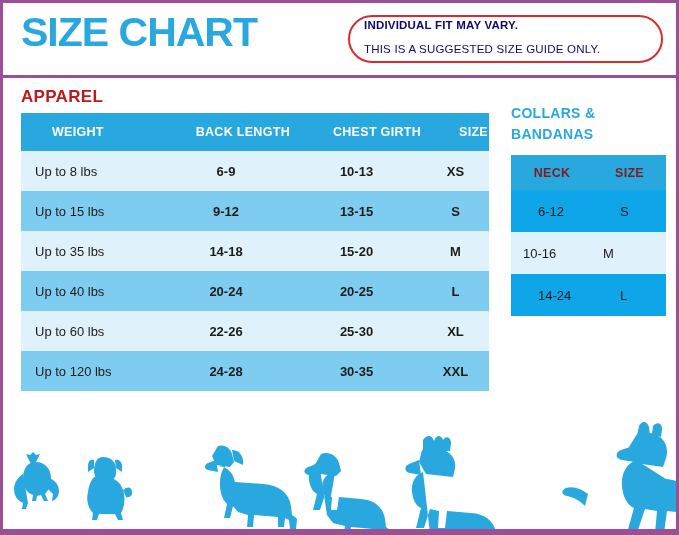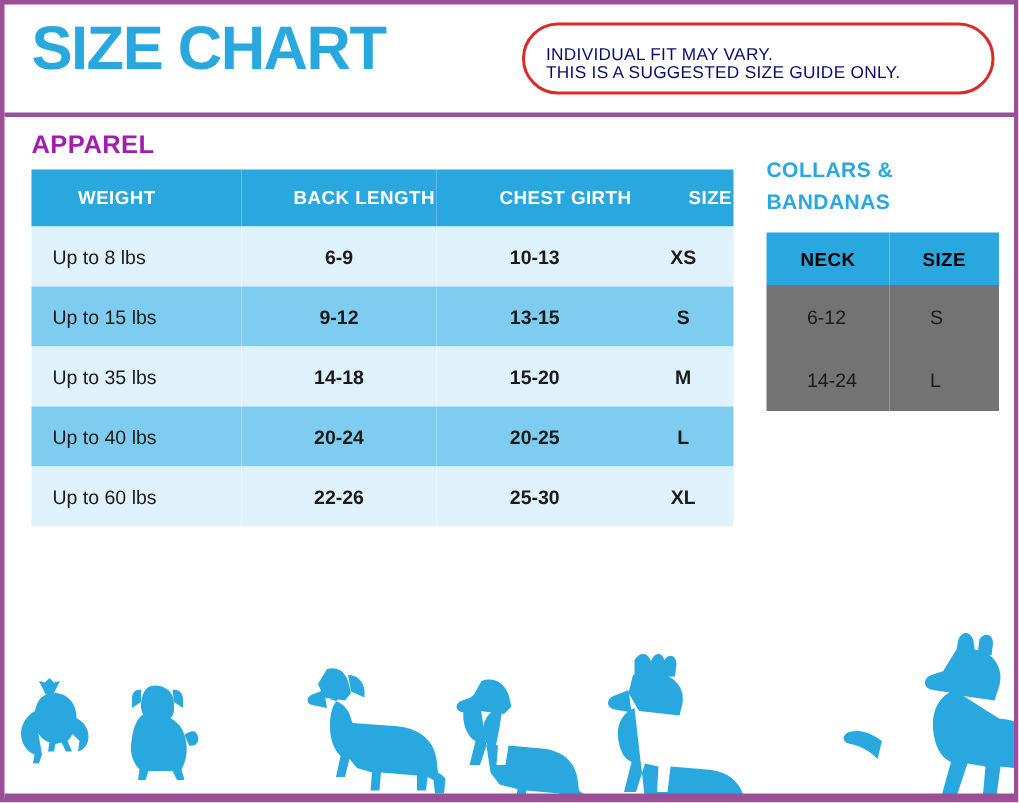--- a/index.html
+++ b/index.html
@@ -50,40 +50,40 @@
     box-sizing: border-box;
   }
   #disclaimer .line {
     position: absolute;
     left: 14px;
     color: #0a0a6e;
     font-size: 11.5px;
     letter-spacing: 0.2px;
     white-space: nowrap;
   }
-  #disclaimer .line1 { top: 14px; }
+  #disclaimer .line1 { top: 2px; font-weight: bold; }
   #disclaimer .line2 { top: 26px; }
 
   #headerRule {
     position: absolute;
     left: 0;
     top: 72px;
     width: 673px;
     height: 3px;
     background: #9b4f96;
   }
 
   
   #apparelLabel {
     position: absolute;
     left: 18px;
     top: 84px;
     font-size: 17px;
     font-weight: bold;
-    color: #a21caf;
+    color: #b91c1c;
     letter-spacing: 0.3px;
   }
   table {
     border-collapse: collapse;
     border-spacing: 0;
   }
   #apparelTable {
     position: absolute;
     left: 18px;
     top: 110px;
@@ -142,38 +142,38 @@
   }
   #collarsTable {
     position: absolute;
     left: 508px;
     top: 152px;
     width: 155px;
     table-layout: fixed;
   }
   #collarsTable th {
     background: #29a8e0;
-    color: #000000;
+    color: #7f1d1d;
     font-size: 12.5px;
     font-weight: bold;
     height: 33px;
     text-align: center;
     letter-spacing: 0.3px;
   }
   #collarsTable td {
     height: 40px;
     font-size: 13px;
     color: #1b1b1b;
     padding-left: 12px;
     text-align: left;
   }
   #collarsTable td.size-cell {
     padding-left: 10px;
   }
-  #collarsTable tr.band-dark td { background: #737373; padding-left: 27px; }
+  #collarsTable tr.band-dark td { background: #0ea5e9; padding-left: 27px; }
   #collarsTable tr.band-light td { background: #dff1fb; }
 
   
   #silhouettes {
     position: absolute;
     left: 0;
     bottom: 0;
     width: 673px;
     height: 130px;
   }
@@ -241,20 +241,26 @@
         <td class="col-back">20-24</td>
         <td class="col-chest">20-25</td>
         <td class="col-size">L</td>
       </tr>
       <tr class="band-light">
         <td class="col-weight">Up to 60 lbs</td>
         <td class="col-back">22-26</td>
         <td class="col-chest">25-30</td>
         <td class="col-size">XL</td>
       </tr>
+      <tr class="band-dark">
+        <td class="col-weight">Up to 120 lbs</td>
+        <td class="col-back">24-28</td>
+        <td class="col-chest">30-35</td>
+        <td class="col-size">XXL</td>
+      </tr>
     </tbody>
   </table>
 
   <div id="collarsHeading">COLLARS &amp; BANDANAS</div>
 
   <table id="collarsTable">
     <colgroup>
       <col style="width:82px">
       <col style="width:73px">
     </colgroup>
@@ -262,20 +268,24 @@
       <tr>
         <th>NECK</th>
         <th>SIZE</th>
       </tr>
     </thead>
     <tbody>
       <tr class="band-dark">
         <td>6-12</td>
         <td class="size-cell">S</td>
       </tr>
+      <tr class="band-light">
+        <td>10-16</td>
+        <td class="size-cell">M</td>
+      </tr>
       <tr class="band-dark">
         <td>14-24</td>
         <td class="size-cell">L</td>
       </tr>
     </tbody>
   </table>
 
   <div id="silhouettes">
     <svg width="673" height="130" viewBox="0 0 673 130" xmlns="http://www.w3.org/2000/svg" aria-hidden="true">
       <g fill="#29a8e0">

